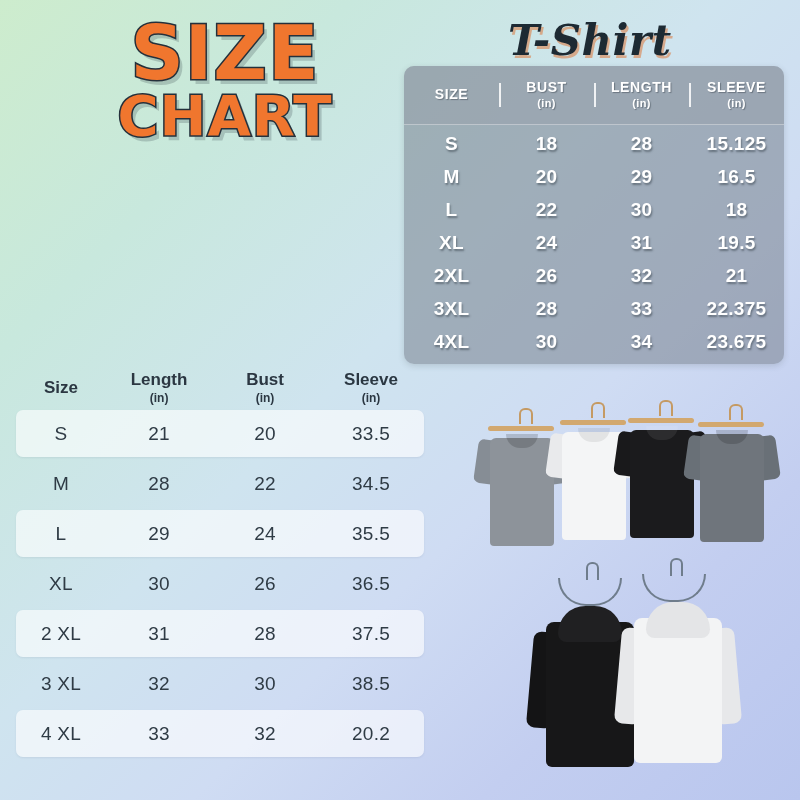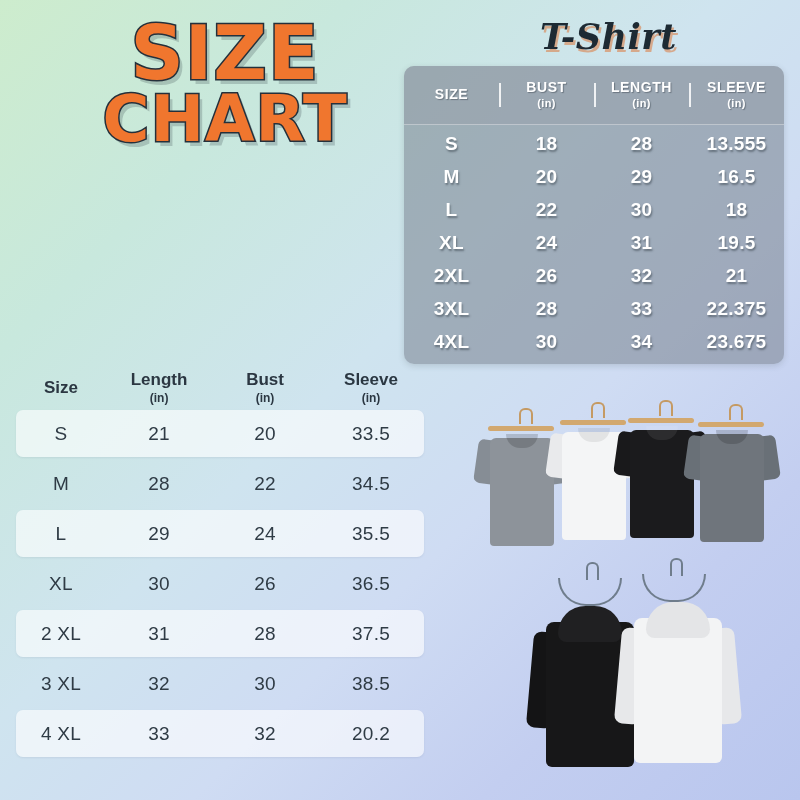--- a/index.html
+++ b/index.html
@@ -34,37 +34,37 @@
     font-weight: bold;
     font-size: 74px;
     letter-spacing: 1px;
     color: #f0762e;
     -webkit-text-stroke: 3px #24303b;
     paint-order: stroke fill;
     text-shadow: 4px 5px 0 rgba(40,54,66,0.22);
     display: block;
   }
   .size-title .line.l2 {
-    font-size: 64px;
+    font-size: 56px;
     margin-top: 6px;
   }
 
   
   .script {
     font-family: "DejaVu Serif", serif;
     font-style: italic;
     font-weight: bold;
     color: #1d2a33;
     text-shadow: 2px 3px 0 rgba(220,120,60,0.55);
   }
   .tshirt-heading {
     position: absolute;
-    left: 540px;
+    left: 508px;
     top: 16px;
-    font-size: 35px;
+    font-size: 42px;
     letter-spacing: 0.5px;
   }
   .sweat-heading {
     position: absolute;
     left: 30px;
     top: 283px;
     font-size: 33px;
     letter-spacing: 0.5px;
   }
 
@@ -329,21 +329,21 @@
       <div class="cell">
         <span>SLEEVE</span>
         <span class="unit">(in)</span>
       </div>
     </div>
     <div class="tshirt-body">
       <div class="trow">
         <div class="cell">S</div>
         <div class="cell">18</div>
         <div class="cell">28</div>
-        <div class="cell">13.555</div>
+        <div class="cell">15.125</div>
       </div>
       <div class="trow">
         <div class="cell">M</div>
         <div class="cell">20</div>
         <div class="cell">29</div>
         <div class="cell">16.5</div>
       </div>
       <div class="trow">
         <div class="cell">L</div>
         <div class="cell">22</div>

